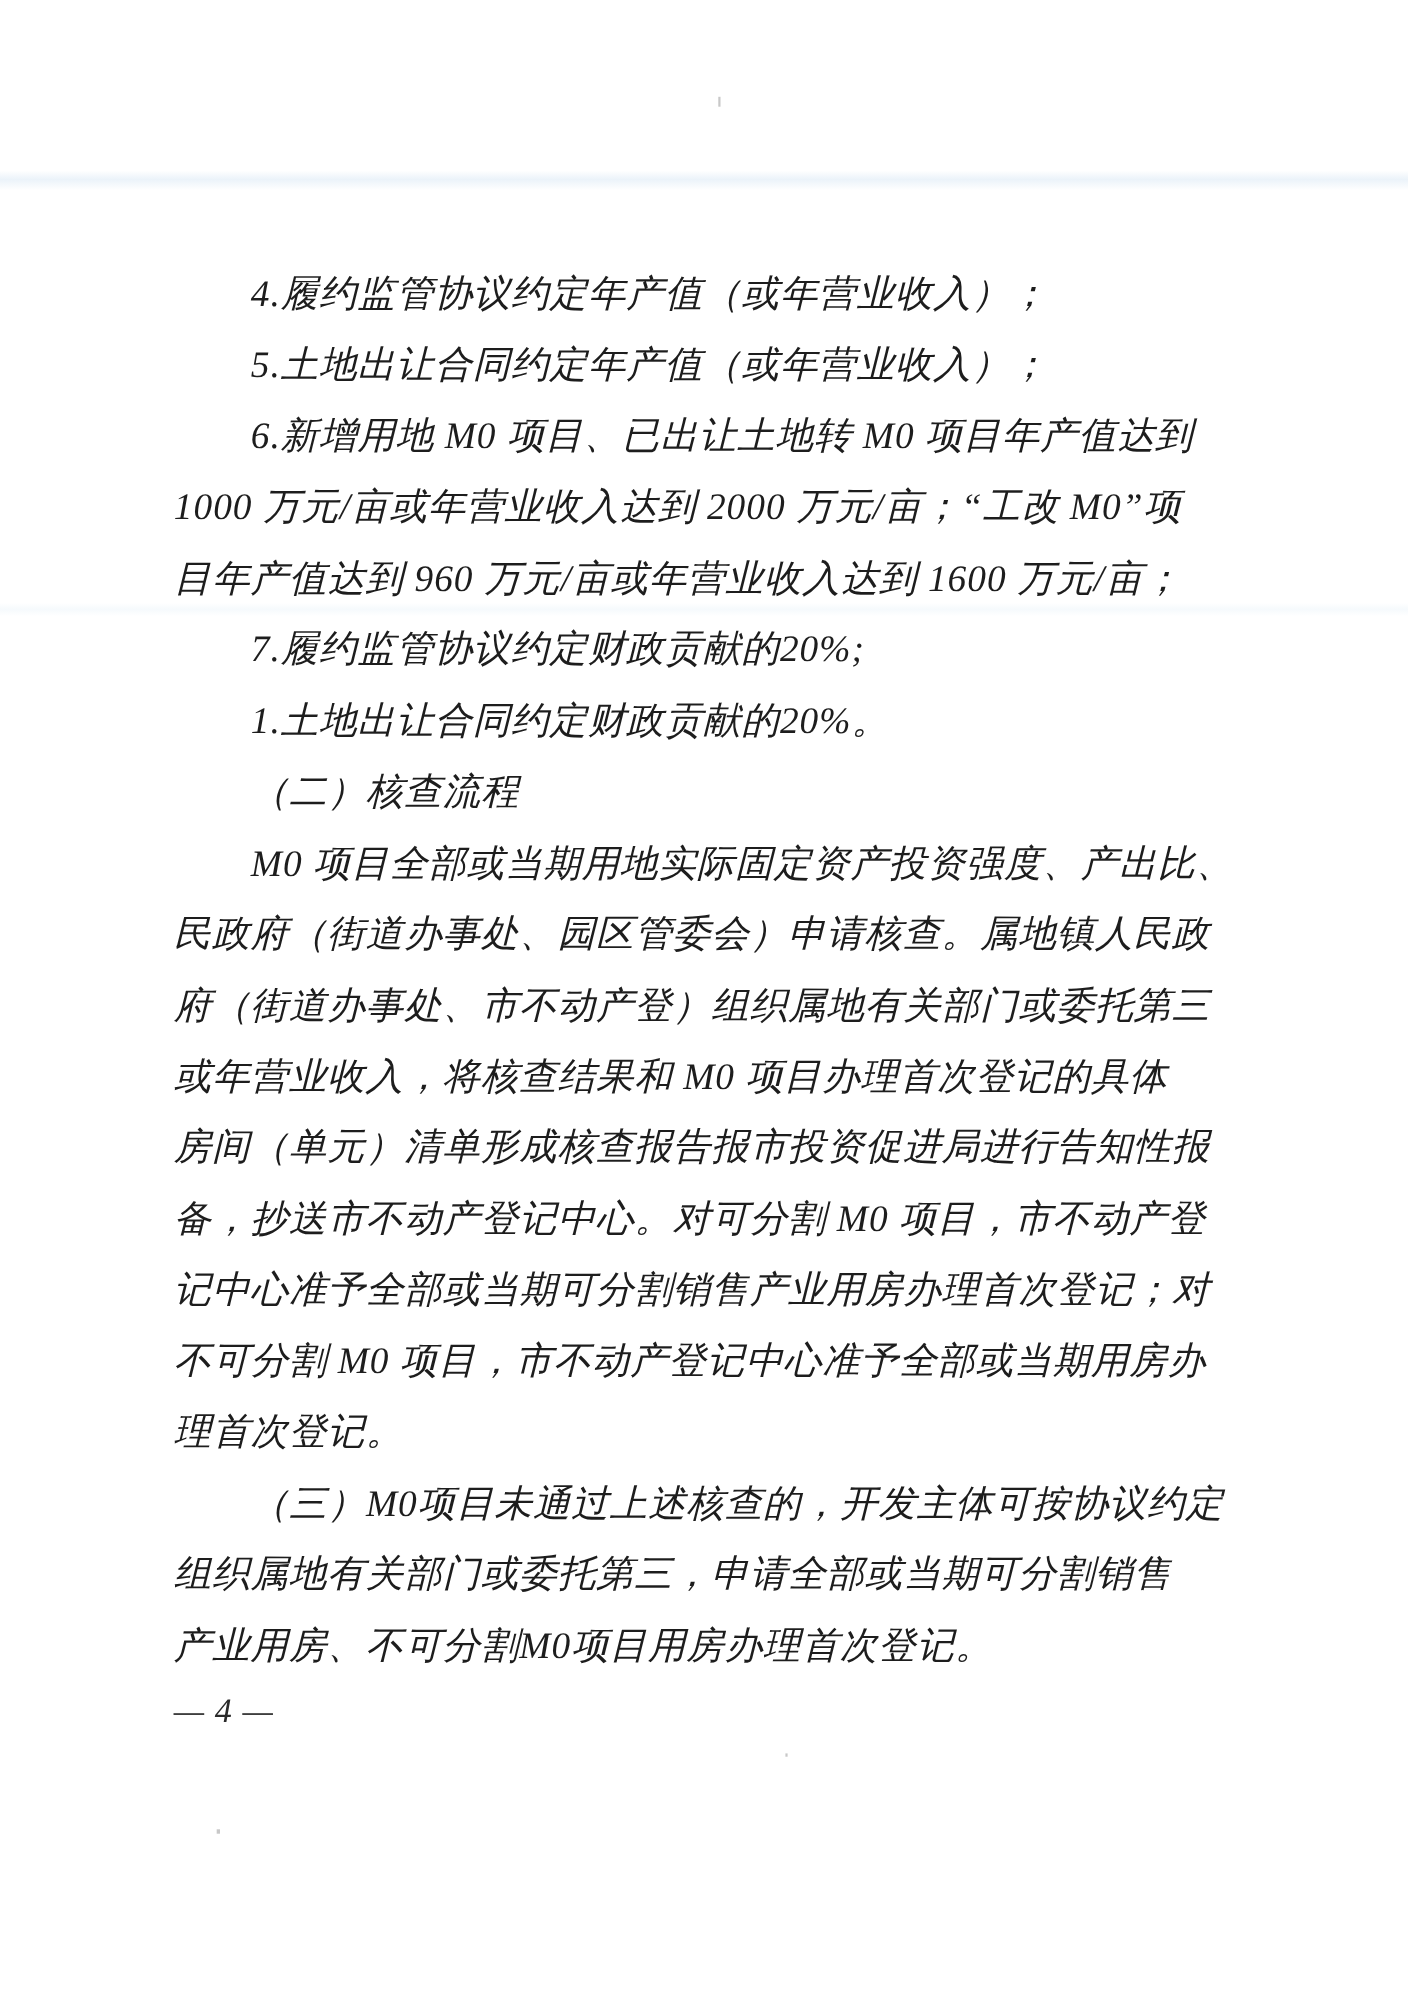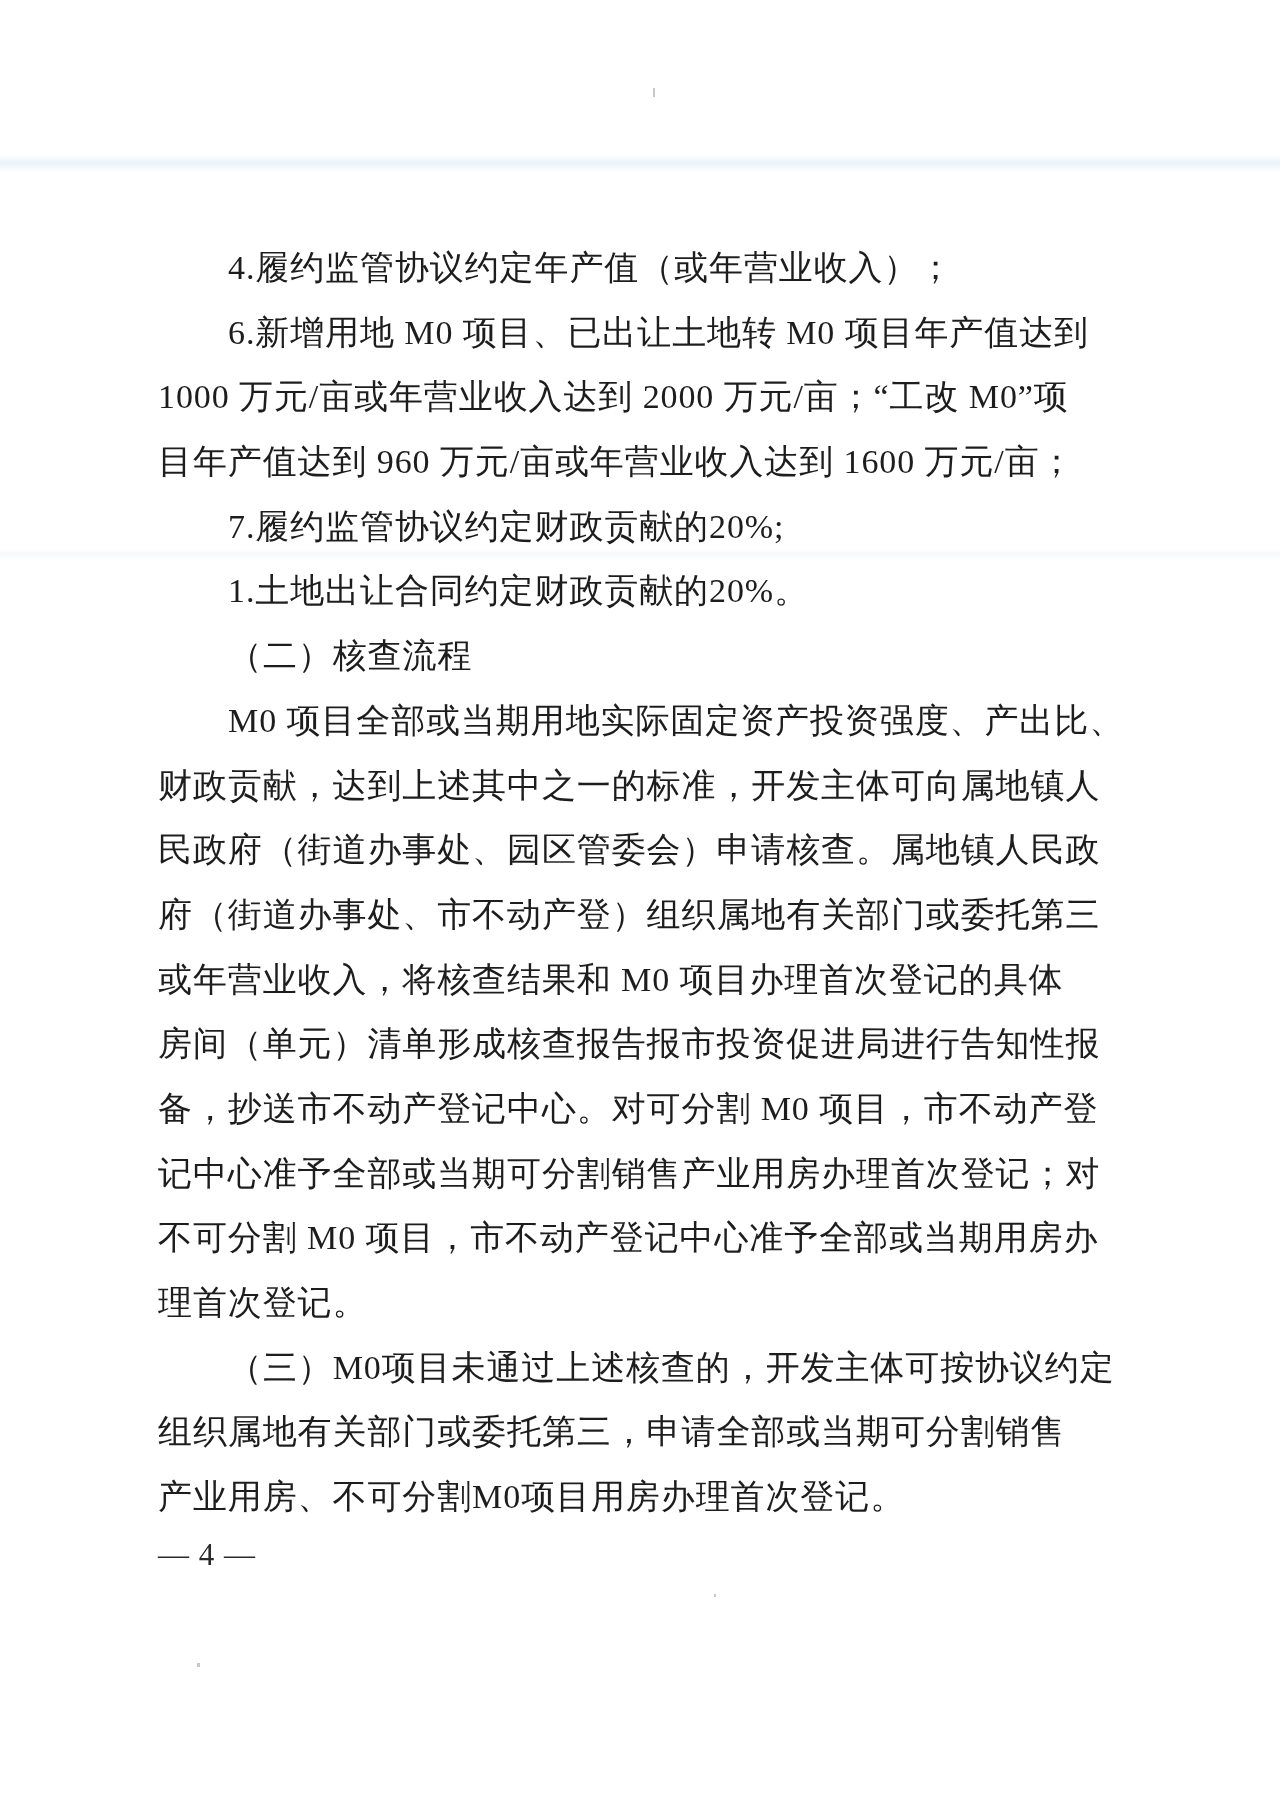--- a/index.html
+++ b/index.html
@@ -7,20 +7,21 @@
     padding: 0;
     background: #ffffff;
   }
   .page {
     position: relative;
     width: 1280px;
     height: 1810px;
     background: #ffffff;
     overflow: hidden;
     font-family: "Liberation Serif", serif;
+    font-style: italic;
   }
   
   .band {
     position: absolute;
     left: 0;
     width: 100%;
     pointer-events: none;
   }
   .band-top {
     top: 155px;
@@ -81,28 +82,28 @@
 </head>
 <body>
 
 <div class="page">
 
   <div class="band band-top"></div>
   <div class="band band-mid"></div>
 
   <div class="content">
     <div class="line indent">4.履约监管协议约定年产值（或年营业收入）；</div>
+    <div class="line indent">5.土地出让合同约定年产值（或年营业收入）；</div>
     <div class="line indent">6.新增用地 M0 项目、已出让土地转 M0 项目年产值达到</div>
     <div class="line">1000 万元/亩或年营业收入达到 2000 万元/亩；“工改 M0”项</div>
     <div class="line">目年产值达到 960 万元/亩或年营业收入达到 1600 万元/亩；</div>
     <div class="line indent">7.履约监管协议约定财政贡献的20%;</div>
     <div class="line indent">1.土地出让合同约定财政贡献的20%。</div>
     <div class="line indent">（二）核查流程</div>
     <div class="line indent">M0 项目全部或当期用地实际固定资产投资强度、产出比、</div>
-    <div class="line">财政贡献，达到上述其中之一的标准，开发主体可向属地镇人</div>
     <div class="line">民政府（街道办事处、园区管委会）申请核查。属地镇人民政</div>
     <div class="line">府（街道办事处、市不动产登）组织属地有关部门或委托第三</div>
     <div class="line">或年营业收入，将核查结果和 M0 项目办理首次登记的具体</div>
     <div class="line">房间（单元）清单形成核查报告报市投资促进局进行告知性报</div>
     <div class="line">备，抄送市不动产登记中心。对可分割 M0 项目，市不动产登</div>
     <div class="line">记中心准予全部或当期可分割销售产业用房办理首次登记；对</div>
     <div class="line">不可分割 M0 项目，市不动产登记中心准予全部或当期用房办</div>
     <div class="line">理首次登记。</div>
     <div class="line indent">（三）M0项目未通过上述核查的，开发主体可按协议约定</div>
     <div class="line">组织属地有关部门或委托第三，申请全部或当期可分割销售</div>

